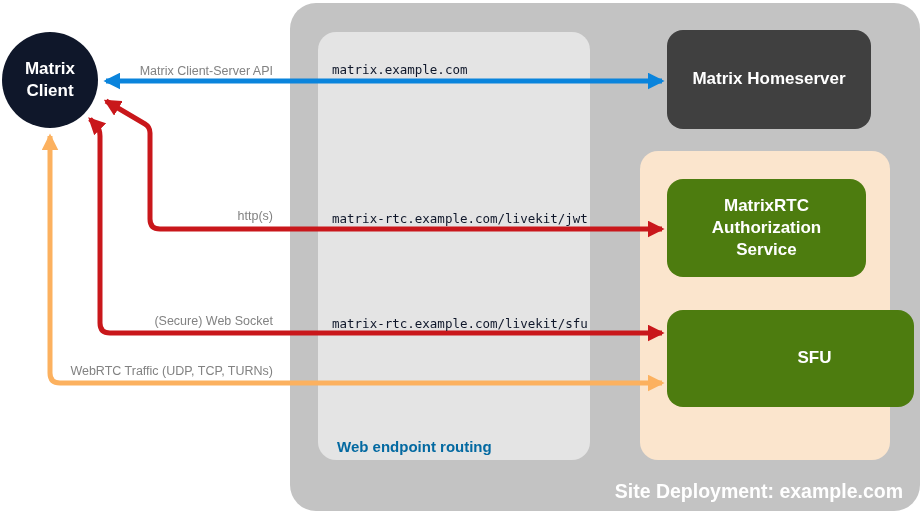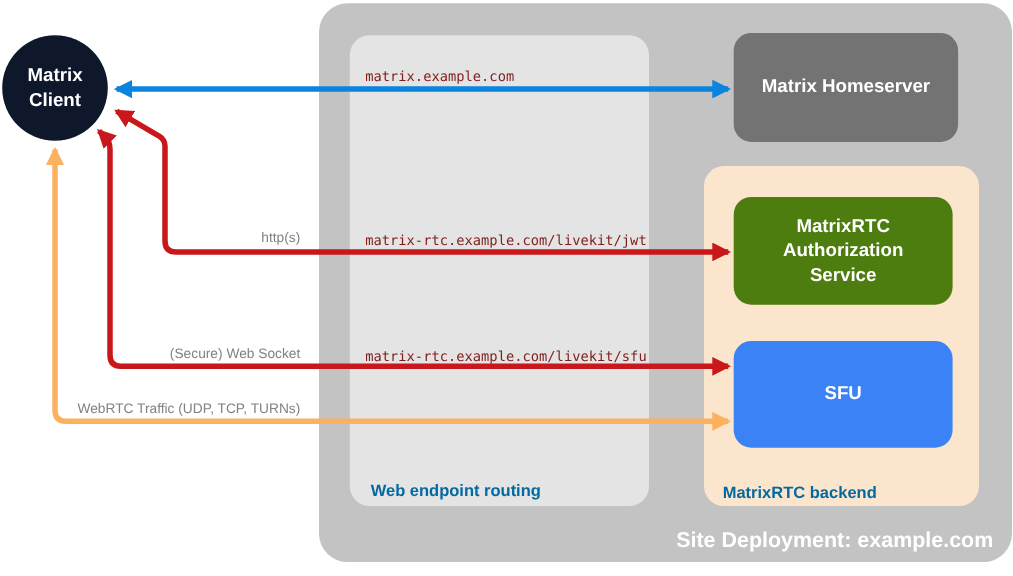--- a/index.html
+++ b/index.html
@@ -19,24 +19,24 @@
   .backend-box{
     position:absolute;left:640px;top:151px;width:250px;height:309px;
     background:#fbe5cd;border-radius:18px;
   }
   
   .node{
     position:absolute;display:flex;align-items:center;justify-content:center;
     color:#ffffff;font-weight:bold;font-size:17px;text-align:center;
     border-radius:16px;line-height:1.3;
   }
-  .node-homeserver{left:667px;top:30px;width:204px;height:99px;background:#737373;}
+  .node-homeserver{left:667px;top:30px;width:204px;height:99px;background:#404040;}
   .node-auth{left:667px;top:179px;width:199px;height:98px;background:#4d7c0f;}
   .node-auth span{width:130px;}
-  .node-sfu{left:667px;top:310px;width:199px;height:97px;background:#3b82f6;}
+  .node-sfu{left:667px;top:310px;width:199px;height:97px;background:#4d7c0f;padding-left:48px;}
   .client-circle{
     position:absolute;left:2px;top:32px;width:96px;height:96px;border-radius:50%;
     background:#0f172a;display:flex;align-items:center;justify-content:center;
     color:#ffffff;font-weight:bold;font-size:17px;text-align:center;line-height:1.3;
   }
   .client-circle span{width:64px;}
   
   svg.arrows{position:absolute;left:0;top:0;width:921px;height:524px;pointer-events:none;}
   .arrow{fill:none;stroke-width:5;}
   .arrow-blue{stroke:#0a84dc;}
@@ -46,21 +46,21 @@
   .conn-lbl{
     position:absolute;right:648px;width:260px;text-align:right;
     font-size:12.5px;color:#828282;white-space:nowrap;
   }
   .lbl-api{top:64px;}
   .lbl-http{top:209px;}
   .lbl-ws{top:314px;}
   .lbl-webrtc{top:364px;}
   .url{
     position:absolute;left:332px;font-family:"DejaVu Sans Mono","Liberation Mono",monospace;
-    font-size:12.5px;color:#7f1d1d;white-space:nowrap;
+    font-size:12.5px;color:#0f172a;white-space:nowrap;
   }
   .url-1{top:62px;}
   .url-2{top:211px;}
   .url-3{top:316px;}
   .section-lbl{
     position:absolute;font-weight:bold;font-size:15px;color:#0369a1;white-space:nowrap;
   }
   .lbl-routing{left:337px;top:438px;}
   .lbl-backend{left:657px;top:440px;}
   .deploy-lbl{
@@ -103,25 +103,25 @@
       <marker id="ah-orange" viewBox="0 0 10 10" refX="8.5" refY="5" markerWidth="3.4" markerHeight="3.4" orient="auto-start-reverse" markerUnits="strokeWidth">
         <path d="M0,0 L10,5 L0,10 z" fill="#fcb15f"></path>
       </marker>
     </defs>
     <path class="arrow arrow-blue" d="M 106 81 L 662 81" marker-start="url(#ah-blue)" marker-end="url(#ah-blue)"></path>
     <path class="arrow arrow-red" d="M 106 101 L 145 124 Q 150 127 150 133 L 150 219 Q 150 229 160 229 L 662 229" marker-start="url(#ah-red)" marker-end="url(#ah-red)"></path>
     <path class="arrow arrow-red" d="M 90 119 L 96 125 Q 100 129 100 136 L 100 323 Q 100 333 110 333 L 662 333" marker-start="url(#ah-red)" marker-end="url(#ah-red)"></path>
     <path class="arrow arrow-orange" d="M 50 136 L 50 373 Q 50 383 60 383 L 662 383" marker-start="url(#ah-orange)" marker-end="url(#ah-orange)"></path>
   </svg>
 
+  <div class="conn-lbl lbl-api">Matrix Client-Server API</div>
   <div class="conn-lbl lbl-http">http(s)</div>
   <div class="conn-lbl lbl-ws">(Secure) Web Socket</div>
   <div class="conn-lbl lbl-webrtc">WebRTC Traffic (UDP, TCP, TURNs)</div>
 
   <div class="url url-1">matrix.example.com</div>
   <div class="url url-2">matrix-rtc.example.com/livekit/jwt</div>
   <div class="url url-3">matrix-rtc.example.com/livekit/sfu</div>
 
   <div class="section-lbl lbl-routing">Web endpoint routing</div>
-  <div class="section-lbl lbl-backend">MatrixRTC backend</div>
   <div class="deploy-lbl">Site Deployment: example.com</div>
 
 </div>
 
 </body></html>

